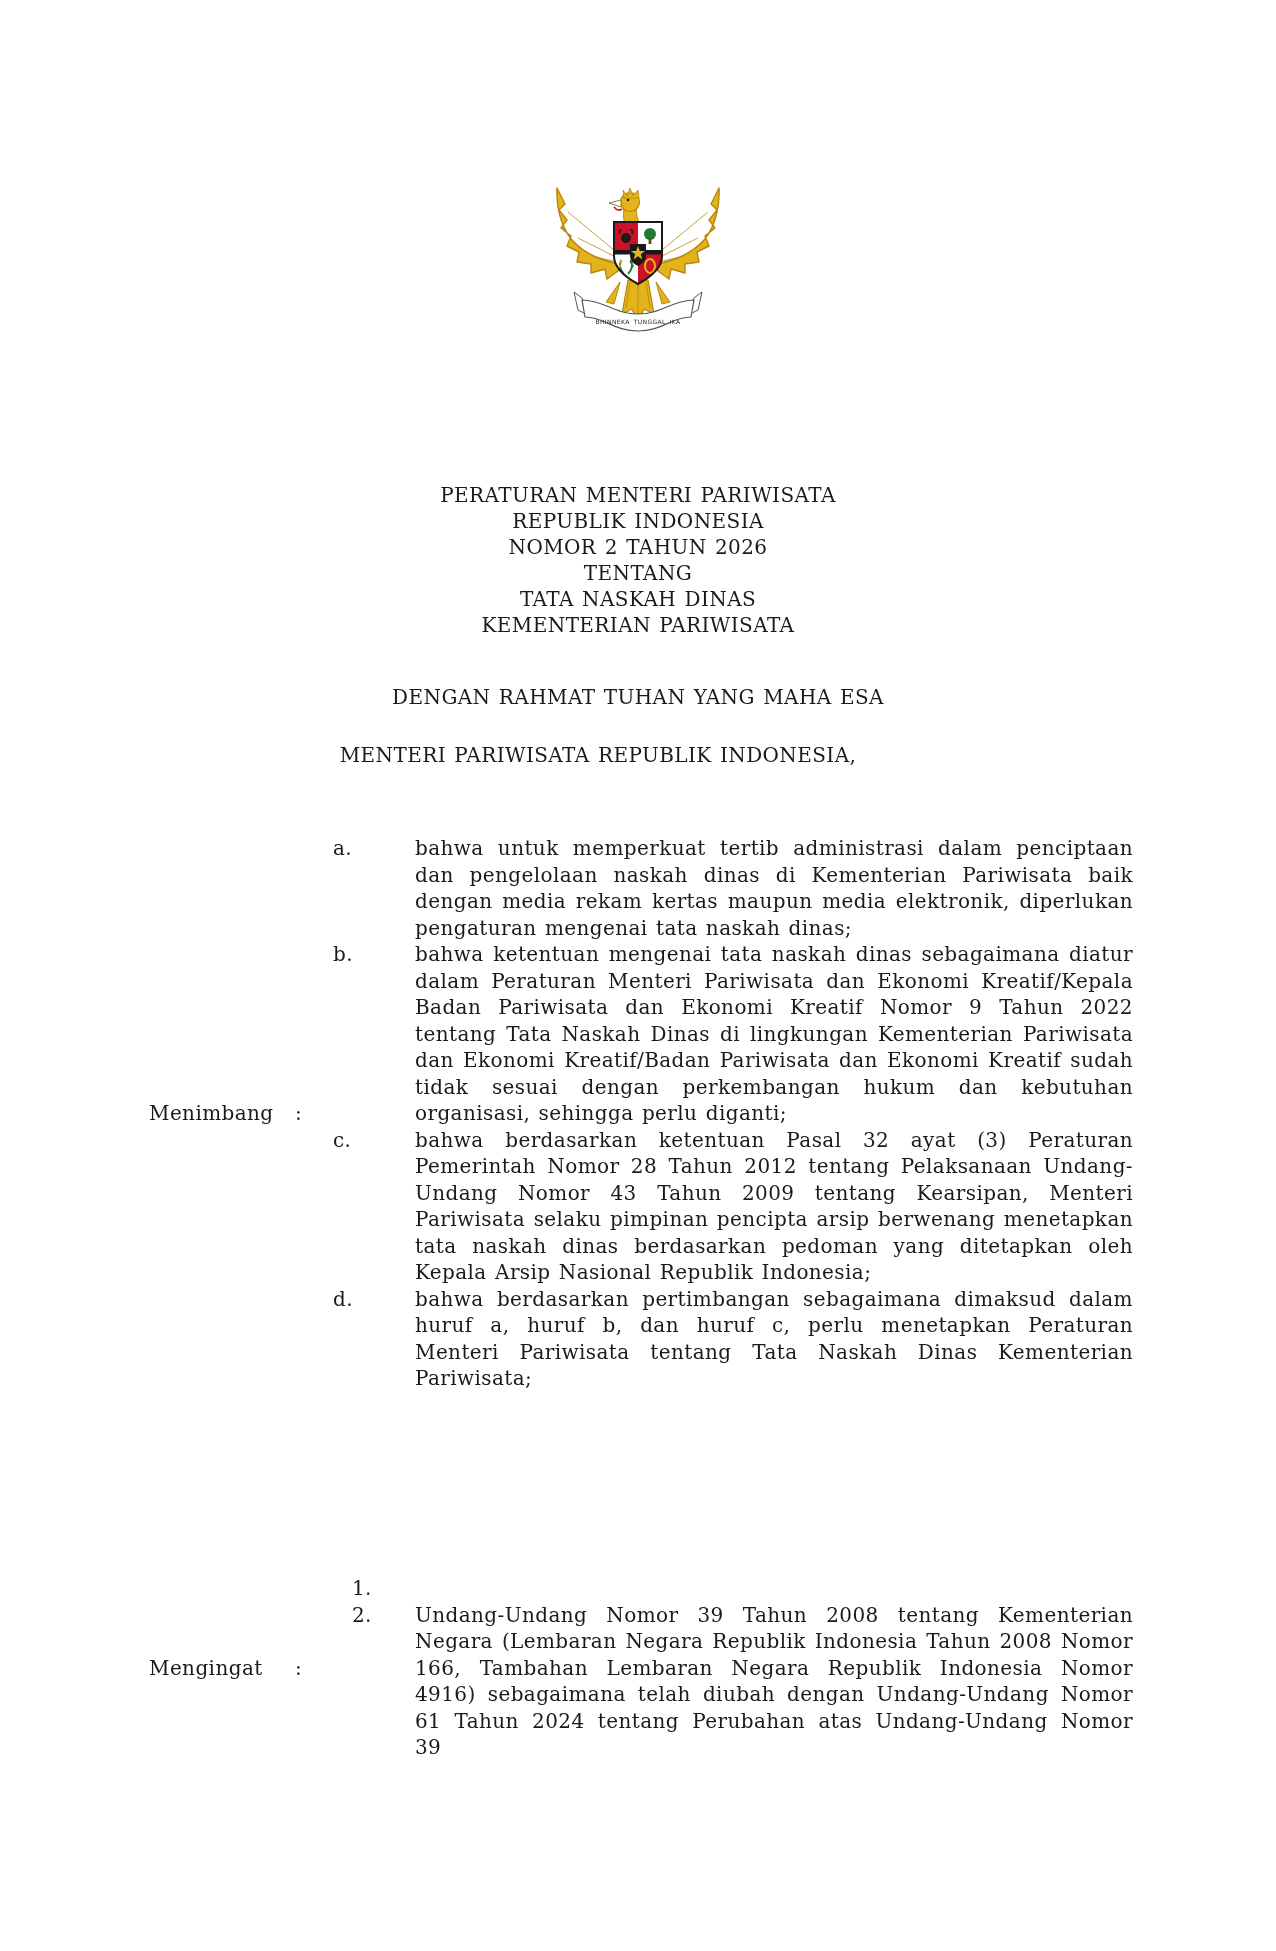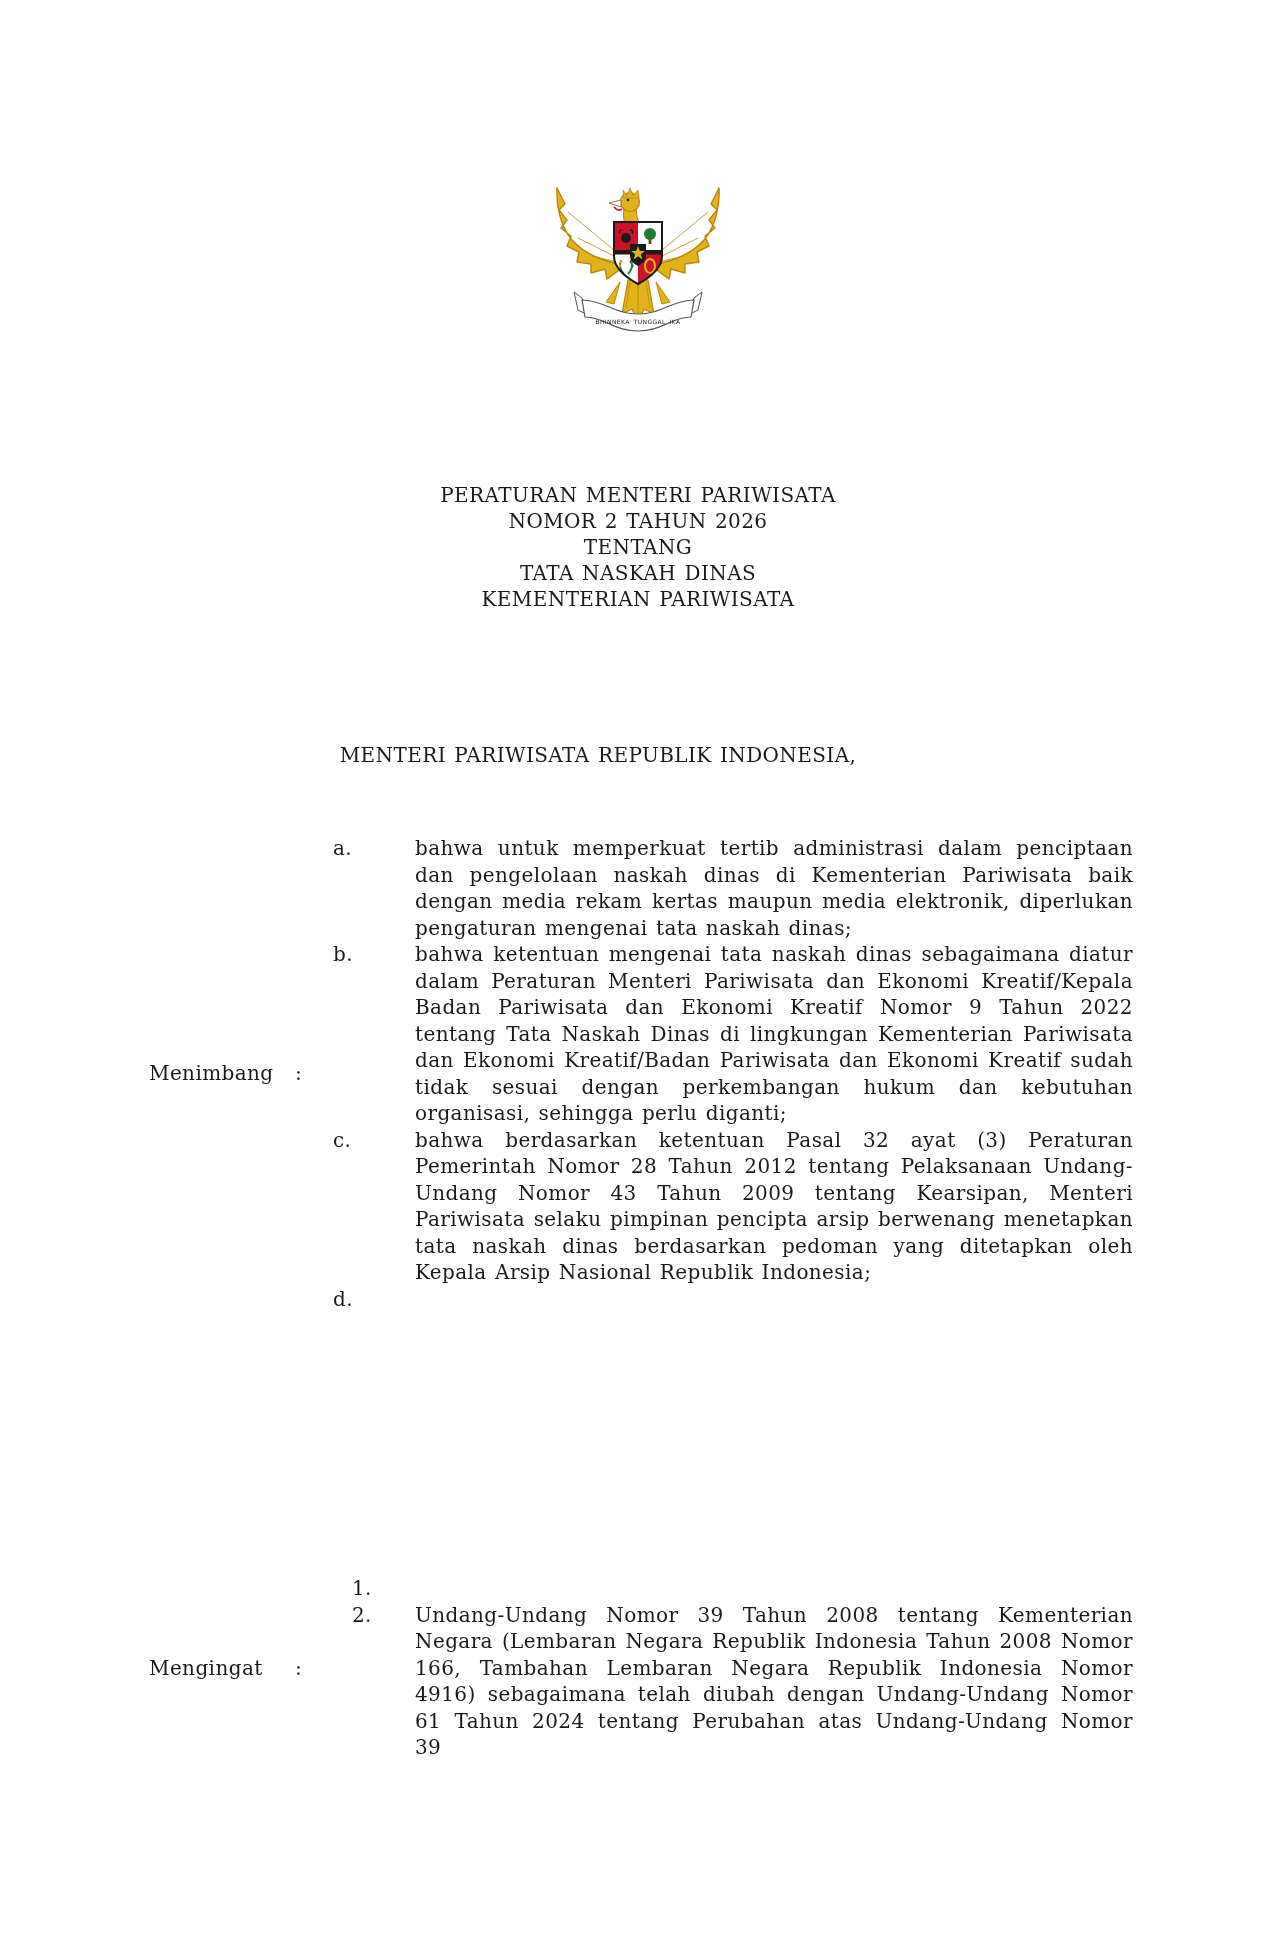--- a/index.html
+++ b/index.html
@@ -100,46 +100,49 @@
       <path d="M34,146 L26,140 L30,158 L42,164 Z" fill="#FFFFFF" stroke="#555" stroke-width="1"></path>
       <path d="M146,146 L154,140 L150,158 L138,164 Z" fill="#FFFFFF" stroke="#555" stroke-width="1"></path>
       <path d="M34,148 C56,148 66,162 90,162 C114,162 124,148 146,148
                L143,165 C124,165 114,179 90,179 C66,179 56,165 37,165 Z" fill="#FFFFFF" stroke="#555" stroke-width="1.2"></path>
       <text x="90" y="172" text-anchor="middle" font-family="DejaVu Sans, sans-serif" font-size="6" letter-spacing="0.4" fill="#222222">BHINNEKA TUNGGAL IKA</text>
     </svg>
   </div>
 
   <div class="title-block">
     <div class="title-line">PERATURAN MENTERI PARIWISATA</div>
+    <div class="title-line">REPUBLIK INDONESIA</div>
     <div class="title-line">NOMOR 2 TAHUN 2026</div>
     <div class="title-line">TENTANG</div>
     <div class="title-line">TATA NASKAH DINAS</div>
     <div class="title-line">KEMENTERIAN PARIWISATA</div>
   </div>
 
+  <div class="invocation">DENGAN RAHMAT TUHAN YANG MAHA ESA</div>
   <div class="official">MENTERI PARIWISATA REPUBLIK INDONESIA,</div>
 
   <div class="clause clause-menimbang">
     <div class="clause-label">Menimbang</div>
     <div class="clause-colon">:</div>
     <div class="clause-items">
       <div class="clause-item">
         <div class="item-marker">a.</div>
         <div class="item-text">bahwa untuk memperkuat tertib administrasi dalam penciptaan dan pengelolaan naskah dinas di Kementerian Pariwisata baik dengan media rekam kertas maupun media elektronik, diperlukan pengaturan mengenai tata naskah dinas;</div>
       </div>
       <div class="clause-item">
         <div class="item-marker">b.</div>
         <div class="item-text">bahwa ketentuan mengenai tata naskah dinas sebagaimana diatur dalam Peraturan Menteri Pariwisata dan Ekonomi Kreatif/Kepala Badan Pariwisata dan Ekonomi Kreatif Nomor 9 Tahun 2022 tentang Tata Naskah Dinas di lingkungan Kementerian Pariwisata dan Ekonomi Kreatif/Badan Pariwisata dan Ekonomi Kreatif sudah tidak sesuai dengan perkembangan hukum dan kebutuhan organisasi, sehingga perlu diganti;</div>
       </div>
       <div class="clause-item">
         <div class="item-marker">c.</div>
         <div class="item-text">bahwa berdasarkan ketentuan Pasal 32 ayat (3) Peraturan Pemerintah Nomor 28 Tahun 2012 tentang Pelaksanaan Undang-Undang Nomor 43 Tahun 2009 tentang Kearsipan, Menteri Pariwisata selaku pimpinan pencipta arsip berwenang menetapkan tata naskah dinas berdasarkan pedoman yang ditetapkan oleh Kepala Arsip Nasional Republik Indonesia;</div>
       </div>
       <div class="clause-item">
         <div class="item-marker">d.</div>
+        <div class="item-text">bahwa berdasarkan pertimbangan sebagaimana dimaksud dalam huruf a, huruf b, dan huruf c, perlu menetapkan Peraturan Menteri Pariwisata tentang Tata Naskah Dinas Kementerian Pariwisata;</div>
       </div>
     </div>
   </div>
 
   <div class="clause clause-mengingat">
     <div class="clause-label">Mengingat</div>
     <div class="clause-colon">:</div>
     <div class="clause-items">
       <div class="clause-item">
         <div class="item-marker">1.</div>

